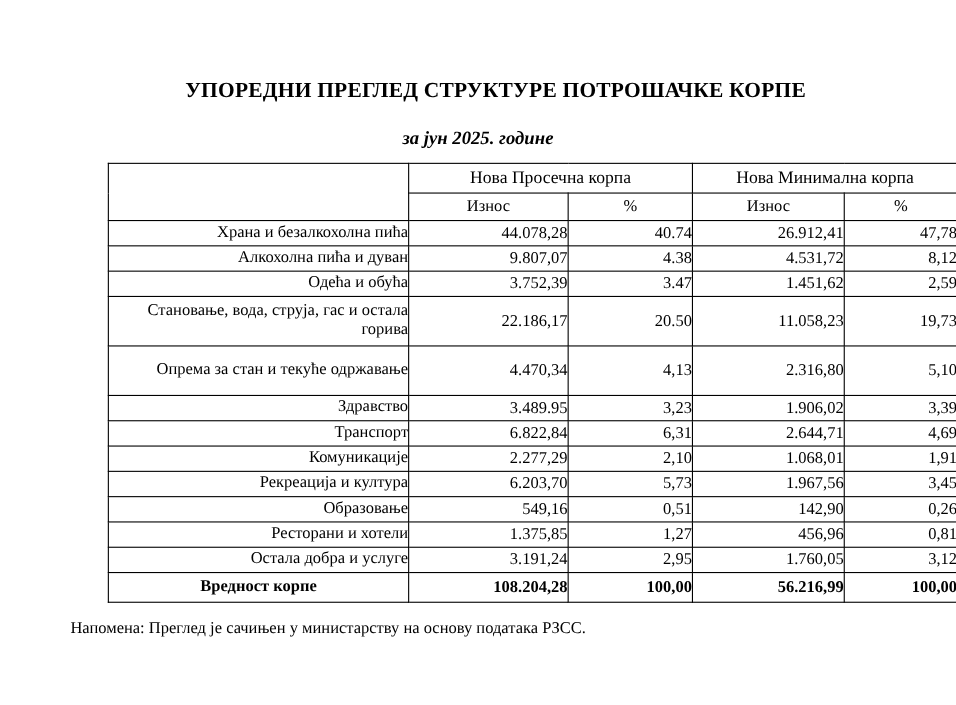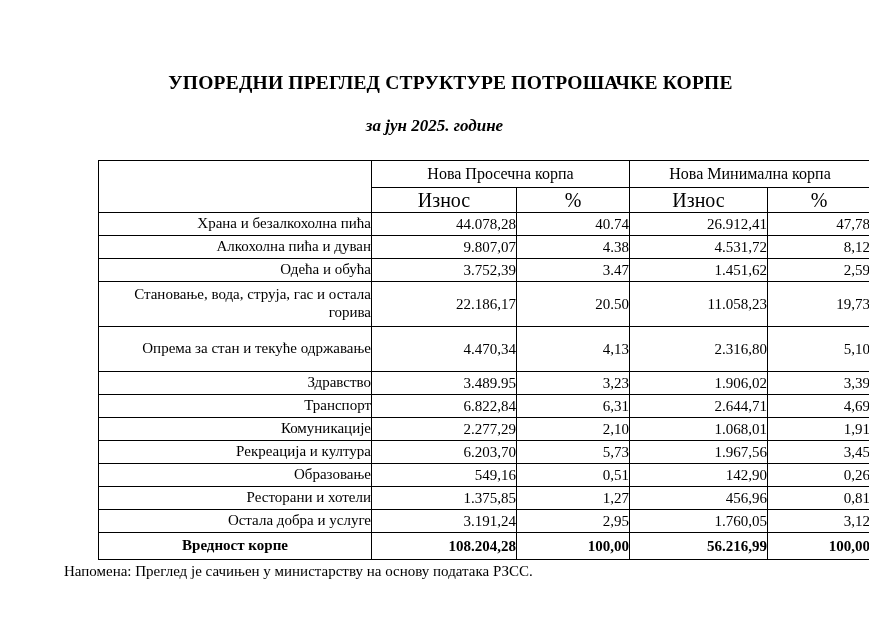--- a/index.html
+++ b/index.html
@@ -36,21 +36,21 @@
     top: 116px;
     width: 869px;
     text-align: center;
     font-size: 17px;
     font-weight: bold;
     font-style: italic;
   }
   .table-wrap {
     position: absolute;
     left: 62px;
-    top: 160px;
+    top: 148px;
     width: 772px;
     padding-left: 36px;
   }
   table.basket {
     border-collapse: collapse;
     width: 772px;
     table-layout: fixed;
     font-size: 15px;
   }
   table.basket td, table.basket th {
@@ -67,21 +67,21 @@
 
   .hdr-group {
     text-align: center;
     font-weight: bold;
     font-size: 16px;
     height: 26px;
     line-height: 26px;
   }
   .hdr-sub {
     text-align: center;
-    font-size: 20px;
+    font-size: 15px;
     height: 24px;
     line-height: 24px;
   }
   .hdr-blank {
     height: 50px;
   }
   .row-label {
     text-align: right;
     padding: 2px 8px 2px 4px;
     line-height: 1.18;

